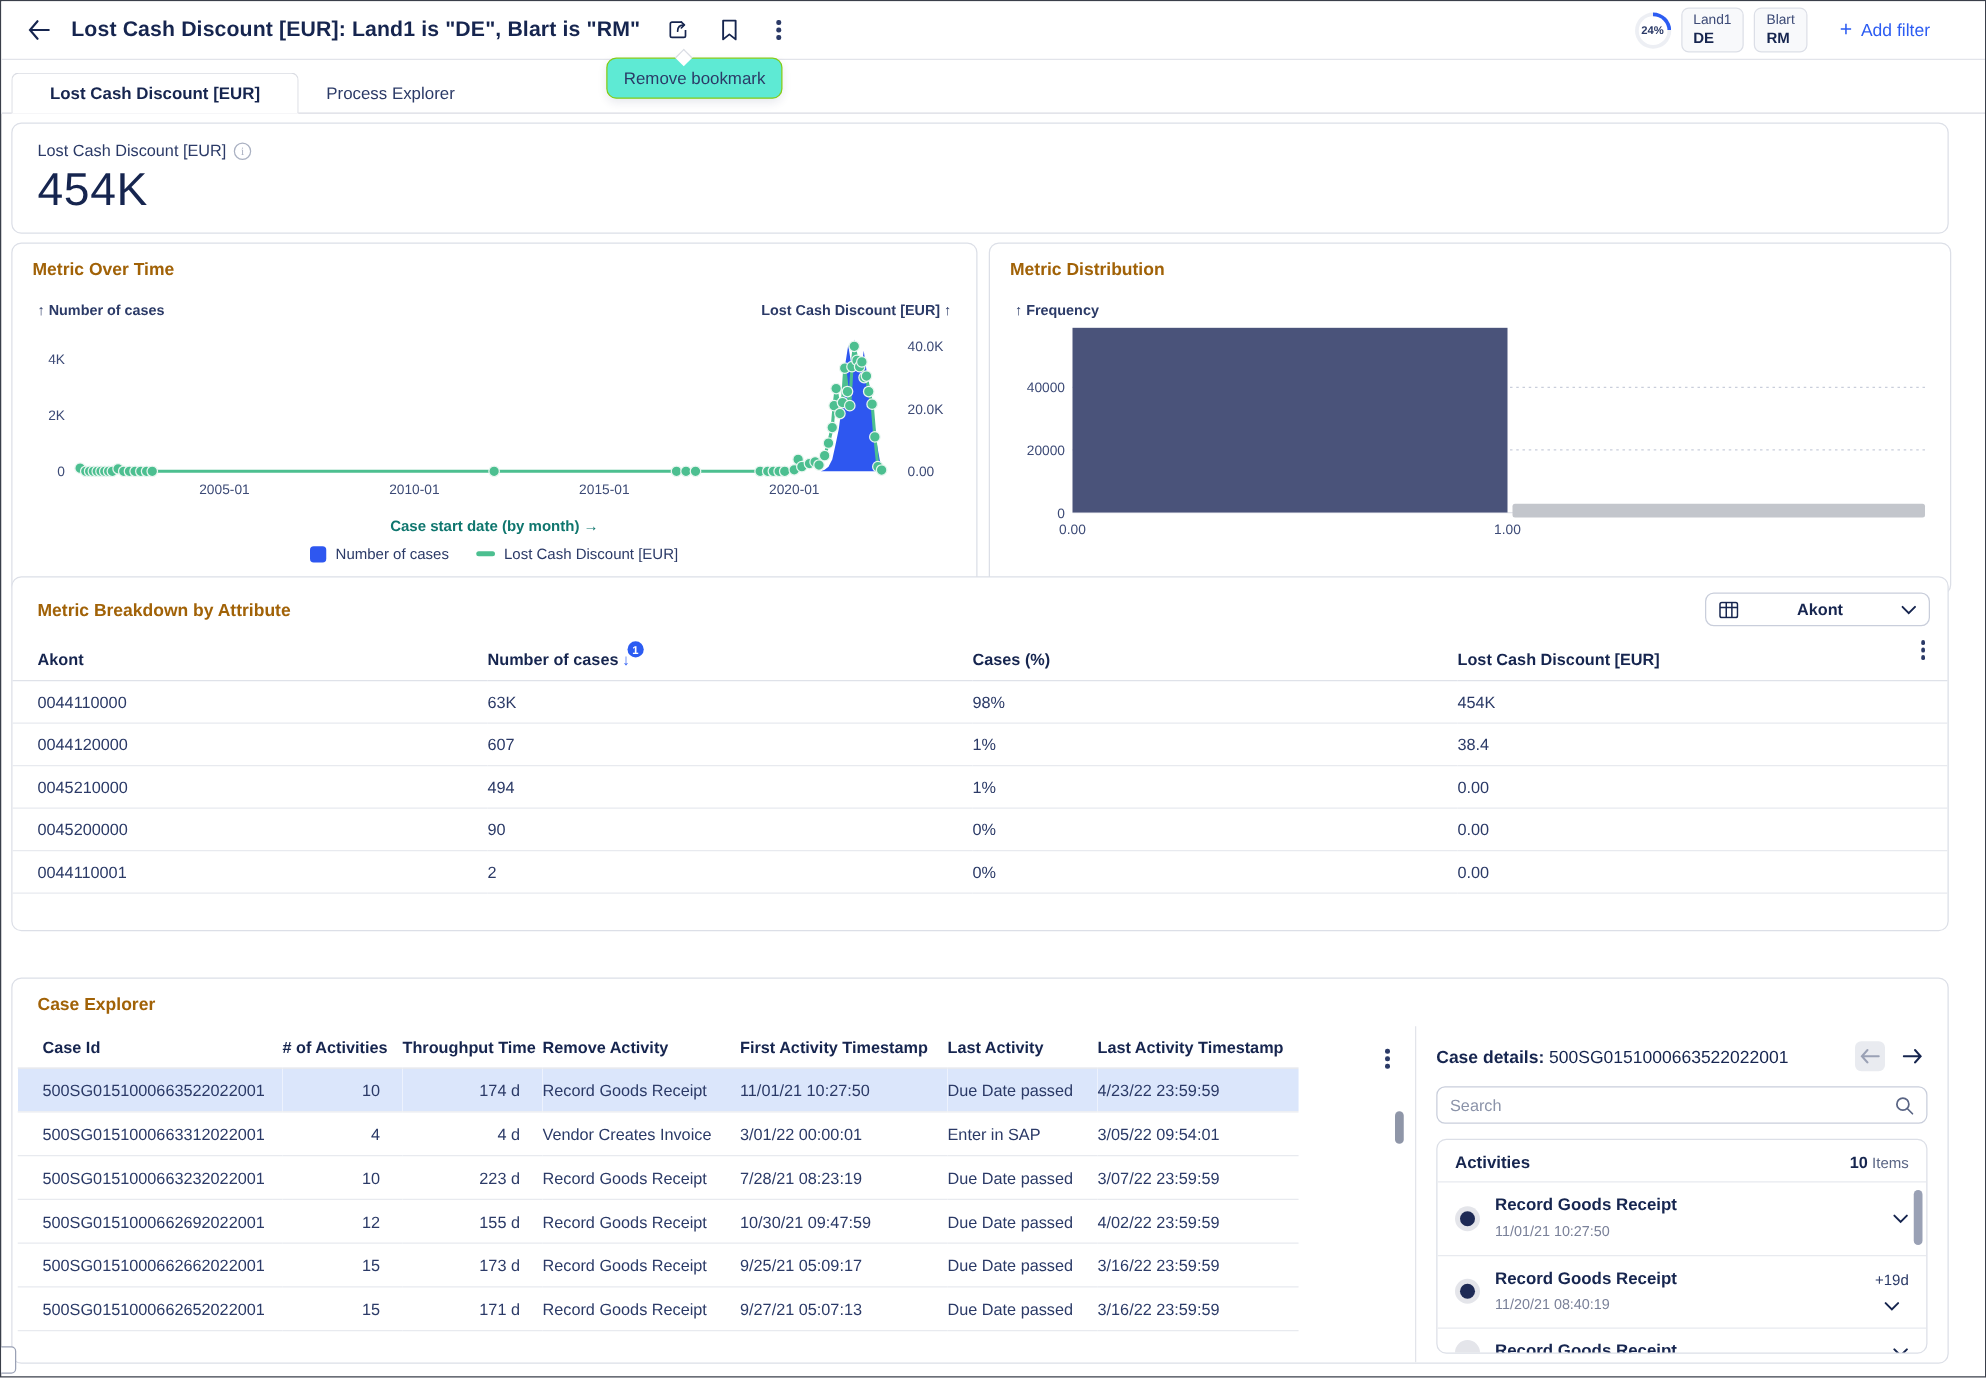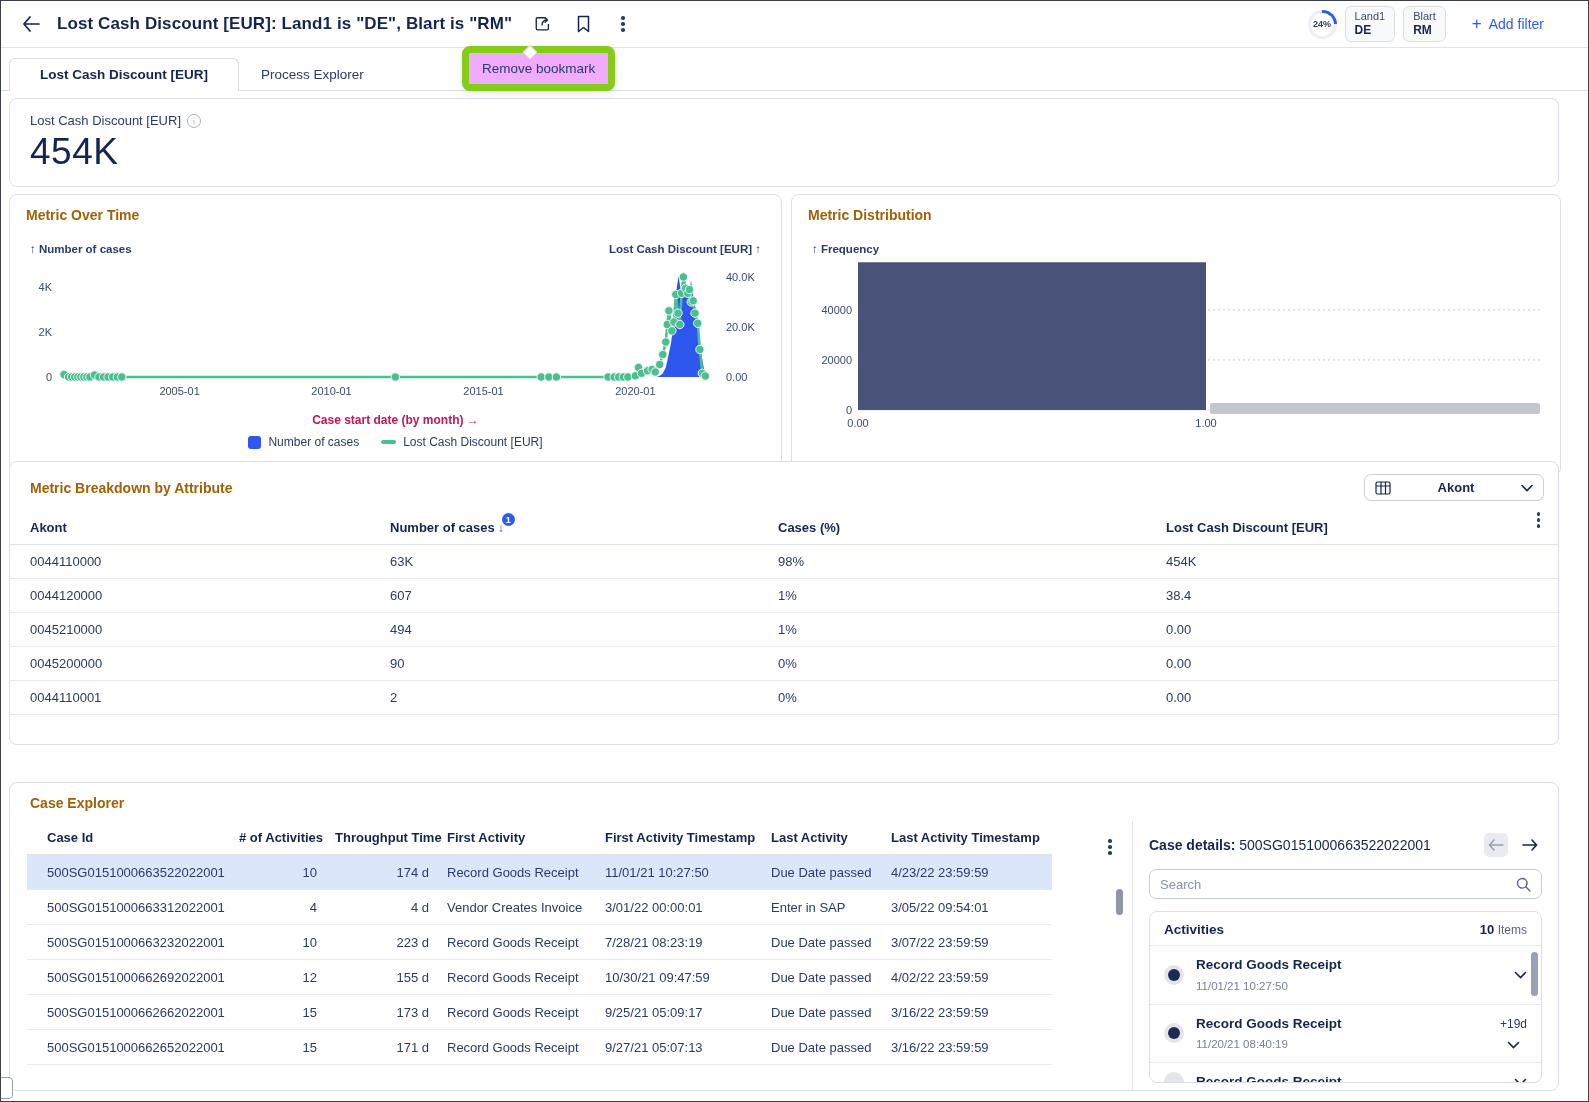--- a/index.html
+++ b/index.html
@@ -22,21 +22,21 @@
   .progress-ring::after{ content:""; position:absolute; inset:3px; background:#fff; border-radius:50%; }
   .progress-text{ position:absolute; inset:0; display:flex; align-items:center; justify-content:center;
     font-size:9px; font-weight:bold; color:#2b3a67; z-index:1; }
   .chip { border:1px solid #dcdfe7; background:#f8f9fb; border-radius:6px; padding:3px 9px; line-height:1.25; cursor:pointer;}
   .chip .c-label{ font-size:11px; color:#3c4a76; }
   .chip .c-value{ font-size:12px; font-weight:bold; color:#16254f; }
   .add-filter { display:flex; align-items:center; gap:7px; color:#2c5cf2; font-size:14px; font-weight:500;
     margin-left:18px; margin-right:28px; cursor:pointer; }
   .add-filter .plus { font-size:17px; font-weight:500; }
   
-  .tooltip { position:absolute; left:461px; top:45px; z-index:20; background:#f0abfc; border:7px solid #84cc16;
+  .tooltip { position:absolute; left:484px; top:45px; z-index:20; background:#5eead4; border:1px solid #84cc16;
     border-radius:8px; padding:8px 13px; font-size:13.5px; color:#2b3a67;
     box-shadow:0 3px 8px rgba(30,42,85,.10); }
   .tooltip .caret { position:absolute; top:-6px; left:56px; width:10px; height:10px; background:#fff;
     border-left:1px solid #dadde4; border-top:1px solid #dadde4; transform:rotate(45deg); }
   
   .tabbar { position:absolute; top:47px; left:0; right:0; height:43px; display:flex; align-items:flex-end;
     border-bottom:1px solid #dadce3; background:#fff; z-index:1;}
   .tab { font-size:13.5px; color:#2b3a67; padding:8px 22px; cursor:pointer; }
   .tab.active { font-weight:bold; color:#16254f; background:#fff; border:1px solid #dadce3; border-bottom:1px solid #fff;
     border-radius:6px 6px 0 0; margin-bottom:-1px; margin-left:8px; padding:8px 30px; }
@@ -44,21 +44,21 @@
   .card { position:absolute; background:#fff; border:1px solid #dcdfe7; border-radius:8px; }
   .card-title { font-size:14px; font-weight:bold; color:#a16207; }
   .kpi-card { left:8px; top:97px; width:1550px; height:89px; padding:14px 20px 0; }
   .kpi-label { font-size:13px; color:#2b3a67; display:flex; align-items:center; gap:6px; }
   .kpi-value { font-size:37px; font-weight:500; color:#16254f; margin-top:3px; letter-spacing:.5px; }
   .info-icon { width:14px; height:14px; border:1px solid #aab1c2; color:#aab1c2; border-radius:50%;
     font-size:9px; display:inline-flex; align-items:center; justify-content:center; font-family:"Liberation Serif",serif; cursor:pointer;}
   .mot-card { left:8px; top:193px; width:773px; height:282px; padding:12px 16px; }
   .dist-card { left:790px; top:193px; width:770px; height:282px; padding:12px 16px; }
   .axis-row { display:flex; justify-content:space-between; margin-top:20px; font-size:11.5px; font-weight:bold; color:#2b3a67; padding:0 4px;}
-  .xlabel { text-align:center; font-size:12px; font-weight:bold; color:#be185d; margin-top:2px; }
+  .xlabel { text-align:center; font-size:12px; font-weight:bold; color:#0f766e; margin-top:2px; }
   .legend { display:flex; justify-content:center; align-items:center; gap:22px; margin-top:8px; font-size:12px; color:#2b3a67; }
   .legend .item{ display:flex; align-items:center; gap:7px; }
   .sw-area { width:13px; height:13px; border-radius:3px; }
   .sw-line { width:15px; height:4px; border-radius:2px; }
   .dist-xlabel { text-align:right; font-size:12px; font-weight:bold; color:#2b3a67; margin-top:0; padding-right:2px;}
   svg text { font-family:"Liberation Sans", sans-serif; }
   
   .breakdown-card { left:8px; top:460px; width:1550px; height:284px; padding:12px 0 0; }
   .bd-head { display:flex; align-items:center; justify-content:space-between; padding:0 14px 0 20px; }
   .attr-select { display:flex; align-items:center; width:180px; height:27px; border:1px solid #c9cedb;
@@ -73,21 +73,21 @@
   .sort-arrow { color:#2c5cf2; font-size:12px; margin-left:3px; }
   .sort-badge { position:absolute; top:-8px; right:-11px; width:13px; height:13px; background:#2c5cf2; color:#fff;
     border-radius:50%; font-size:9px; display:flex; align-items:center; justify-content:center; font-weight:bold;}
   .kebab { display:inline-flex; flex-direction:column; gap:2.5px; cursor:pointer; padding:4px; }
   .kebab i { width:3.5px; height:3.5px; border-radius:50%; background:#2b3a67; }
   .bd-kebab { position:absolute; right:14px; top:46px; }
   
   .explorer-card { left:8px; top:781px; width:1550px; height:309px; padding:12px 0 0; overflow:hidden; }
   .ce-title { padding:0 20px; }
   .ce-body { position:absolute; top:38px; left:0; right:0; bottom:0; }
-  .ce-table-wrap { position:absolute; left:17px; top:0; width:1025px; bottom:0; overflow:hidden; }
+  .ce-table-wrap { position:absolute; left:4px; top:0; width:1025px; bottom:0; overflow:hidden; }
   table.ce { width:1025px; border-collapse:collapse; table-layout:fixed; }
   table.ce th { text-align:left; font-size:13px; font-weight:bold; color:#16254f; padding:9px 6px 9px 0; border-bottom:1px solid #dfe2e9; cursor:pointer; white-space:nowrap;}
   table.ce td { font-size:13px; color:#2b3a67; padding:9.5px 6px 9.5px 0; border-bottom:1px solid #e8eaef; white-space:nowrap; overflow:hidden;}
   table.ce th:first-child, table.ce td:first-child { padding-left:20px; }
   table.ce .num { text-align:right; padding-right:18px; }
   tr.selected td { background:#dbe6fb; }
   td.case-link { color:#4d6ef2; cursor:pointer; }
   .ce-kebab { position:absolute; left:1094px; top:14px; }
   .ce-scroll { position:absolute; left:1106px; top:68px; width:7px; height:26px; background:#8f96a8; border-radius:4px; cursor:pointer;}
   
@@ -373,21 +373,21 @@
             <col style="width:158px">
             <col style="width:166px">
             <col style="width:120px">
             <col style="width:161px">
           </colgroup>
         <thead>
             <tr id="ce-head-row">
               <th>Case Id</th>
               <th class="num"># of Activities</th>
               <th class="num">Throughput Time</th>
-              <th>First Activity</th>
+              <th>Remove Activity</th>
               <th>First Activity Timestamp</th>
               <th>Last Activity</th>
               <th>Last Activity Timestamp</th>
             </tr>
           </thead>
         <tbody id="ce-body">
             <tr class="selected">
               <td class="case-link">500SG0151000663522022001</td>
               <td class="num">10</td>
               <td class="num">174 d</td>

